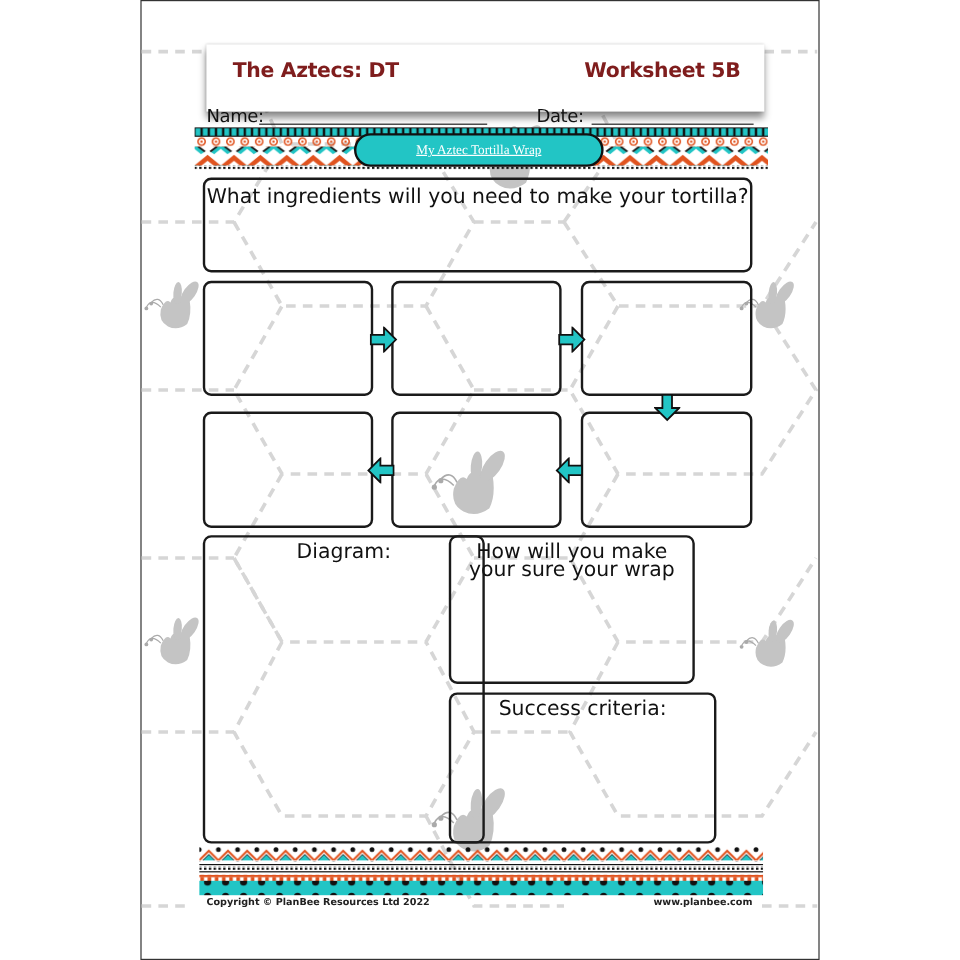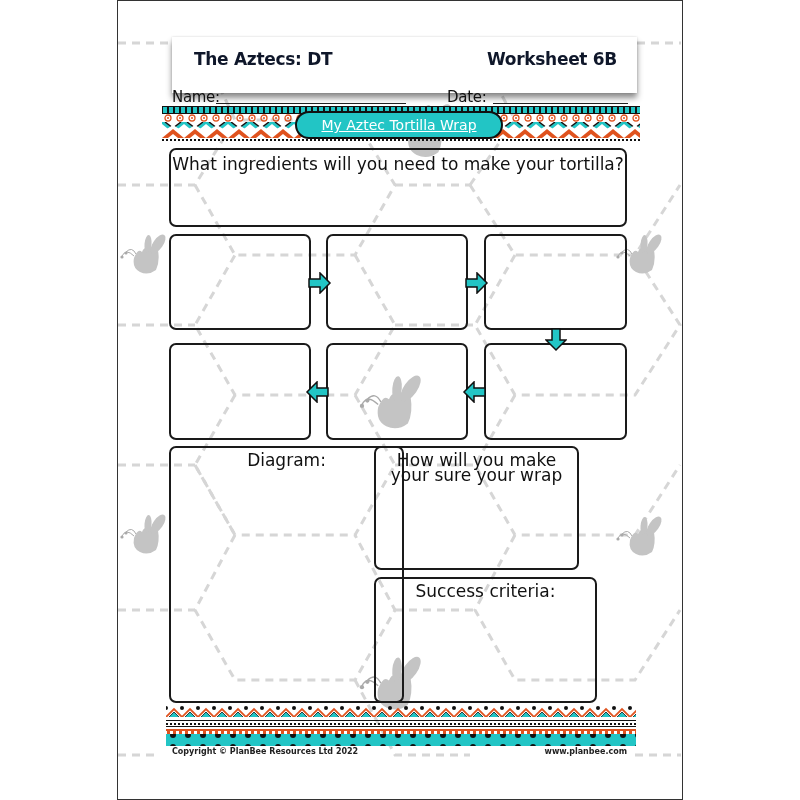--- a/index.html
+++ b/index.html
@@ -1,27 +1,27 @@
 <!DOCTYPE html>
 <html><head>
 <meta charset="utf-8">
 <style>
   html, body { margin:0; padding:0; }
   body { width:800px; height:800px; background:#ffffff; position:relative; overflow:hidden; font-family:"DejaVu Sans", sans-serif; }
   .page { position:absolute; left:117px; top:0; width:564px; height:798px; border:1px solid #333; background:#fff; overflow:hidden; }
   .bg-svg { position:absolute; left:0; top:0; }
   .abs { position:absolute; }
   .banner { position:absolute; left:172px; top:37px; width:465px; height:56px; background:#fff; box-shadow: 0 5px 6px rgba(0,0,0,0.45), 0 0 2px rgba(0,0,0,0.15); }
-  .banner-text { position:absolute; top:12px; font-family:"DejaVu Sans", sans-serif; font-weight:bold; font-size:17px; color:#0f172a; letter-spacing:-0.3px; }
+  .banner-text { position:absolute; top:12px; font-family:"DejaVu Sans", sans-serif; font-weight:bold; font-size:17px; color:#7f1d1d; letter-spacing:-0.3px; }
   .field-label { position:absolute; top:88px; font-weight:normal; font-size:15px; color:#111; letter-spacing:-0.3px; }
   .field-line { position:absolute; top:103px; height:0; border-top:1px solid #222; }
   .box { position:absolute; border:2px solid #1a1a1a; border-radius:7px; background:transparent; box-sizing:border-box; }
   .box-label { position:absolute; left:0; right:0; text-align:center; font-family:"DejaVu Sans", sans-serif; font-size:17px; color:#111; line-height:15px; }
   .pill { position:absolute; left:295px; top:111px; width:208px; height:28px; background:#22c5c5; border:2px solid #111; border-radius:14px; box-sizing:border-box; text-align:center; }
-  .pill span { color:#fff; font-size:14px; text-decoration:underline; line-height:24px; }
+  .pill span { color:#fff; font-size:11px; text-decoration:underline; line-height:24px;font-family:Liberation Serif, serif; }
   .footer-text { position:absolute; top:747px; font-size:8px; font-weight:bold; color:#222; }
 </style>
 </head>
 <body>
 
 <div class="page"></div>
 
 <svg class="bg-svg" width="800" height="800">
   <g stroke="#d6d6d6" stroke-width="3" stroke-dasharray="8,6" fill="none">
     <line x1="118" y1="43" x2="172" y2="43"></line>
@@ -68,21 +68,21 @@
   <use href="#bee" x="616" y="240"></use>
   <use href="#bee" x="355" y="380" transform="translate(-120,-130) scale(1.35)"></use>
   <use href="#bee" x="120" y="520"></use>
   <use href="#bee" x="616" y="522"></use>
   <use href="#bee" x="355" y="655" transform="translate(-120,-220) scale(1.35)"></use>
   <use href="#bee" x="385" y="105" transform="translate(-130,-30) scale(1.35)"></use>
 </svg>
 
 <div class="banner">
   <span class="banner-text" style="left:22px;">The Aztecs: DT</span>
-  <span class="banner-text" style="right:20px;">Worksheet 6B</span>
+  <span class="banner-text" style="right:20px;">Worksheet 5B</span>
 </div>
 
 <span class="field-label" style="left:172px;">Name:</span>
 <div class="field-line" style="left:216px; width:190px;"></div>
 <span class="field-label" style="left:447px;">Date:</span>
 <div class="field-line" style="left:493px; width:135px;"></div>
 
 <svg class="abs" style="left:162px; top:106px;" width="478" height="36">
   <defs>
     <pattern id="tealBars" width="6" height="8" patternUnits="userSpaceOnUse">

